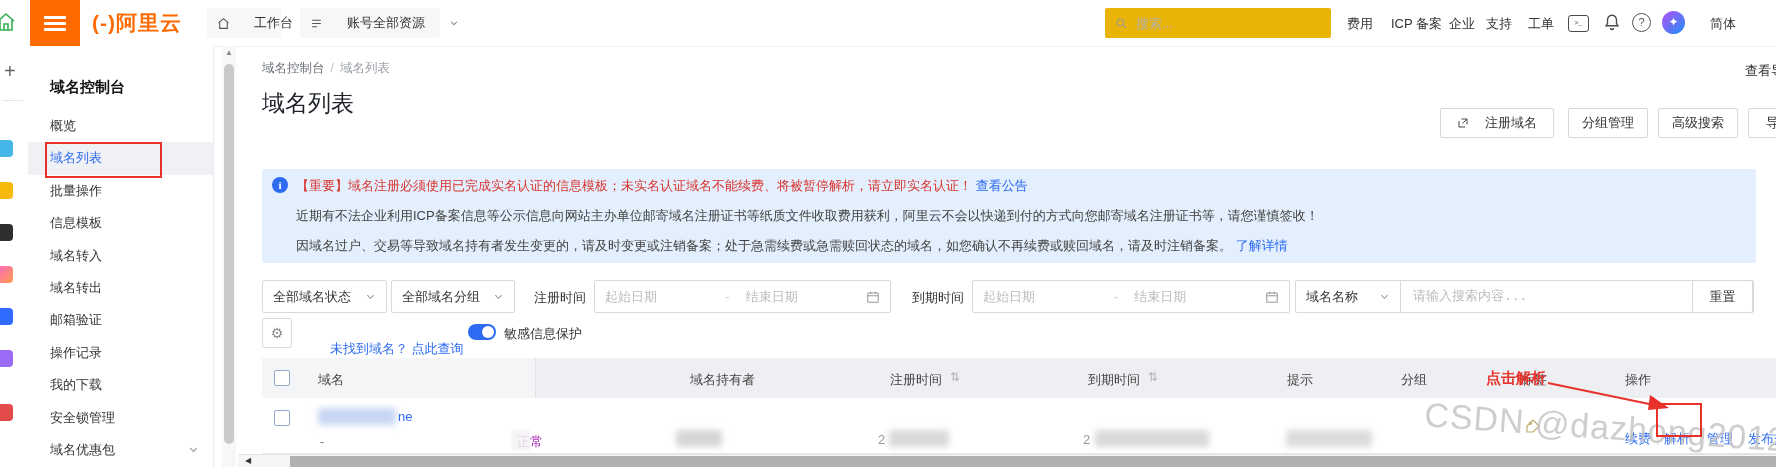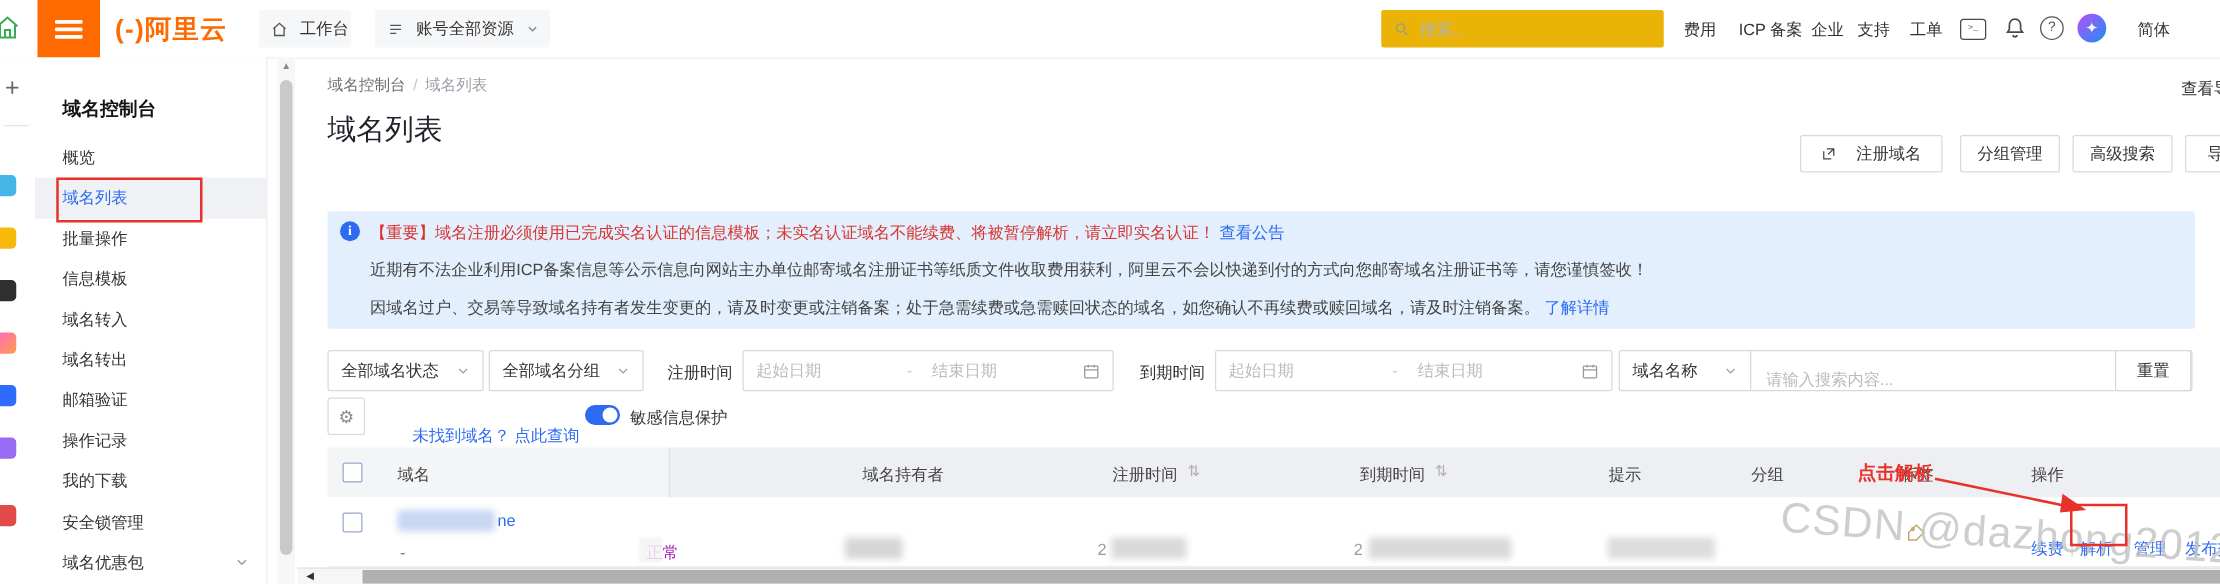--- a/index.html
+++ b/index.html
@@ -7,21 +7,21 @@
        font-family:"Liberation Sans",sans-serif;font-size:13px;color:#333}
   .ab{position:absolute}
   .lnk{color:#2d6bf2;cursor:pointer;text-decoration:none}
   .red{color:#d9342f}
   
   .topbar{left:0;top:0;width:1776px;height:46px;background:#fff;border-bottom:1px solid #f0f0f0}
   .hamburger{left:30px;top:0;width:50px;height:46px;background:#ff6a00}
   .hamburger i{position:absolute;left:14px;width:22px;height:3px;background:#fff;border-radius:1px}
   .logo{left:92px;top:9px;font-size:21px;font-weight:700;color:#ff6a00;letter-spacing:1px;white-space:nowrap}
   .tb-btn{top:8px;height:30px;background:#f6f7f9;border-radius:2px;display:flex;align-items:center;
-          gap:10px;padding:0 10px;box-sizing:border-box;color:#333;cursor:pointer;white-space:nowrap}
+          gap:24px;padding:0 10px;box-sizing:border-box;color:#333;cursor:pointer;white-space:nowrap}
   .tb-search{left:1105px;top:8px;width:226px;height:30px;background:#eab308;border-radius:2px;
              display:flex;align-items:center;gap:6px;padding:0 10px;box-sizing:border-box}
   .tb-search input{border:none;outline:none;background:transparent;font-size:13px;width:170px;
                    font-family:"Liberation Sans",sans-serif;color:#333}
   .tb-search input::placeholder{color:#b3b3b3}
   .tb-item{top:15px;color:#333;white-space:nowrap;cursor:pointer}
   .circle-q{left:1632px;top:13px;width:17px;height:17px;border:1.5px solid #555;border-radius:50%;
             font-size:11px;line-height:17px;text-align:center;color:#555;cursor:pointer}
   .avatar{left:1662px;top:11px;width:23px;height:23px;border-radius:50%;
           background:linear-gradient(135deg,#9a5cf6 20%,#3b82f6 80%);color:#fff;font-size:12px;
@@ -58,25 +58,25 @@
           font-size:11px;font-weight:700;text-align:center;line-height:16px;font-family:"Liberation Serif",serif}
   .noti-line{left:34px;white-space:nowrap}
   
   .dd{top:280px;height:33px;border:1px solid #d9d9d9;border-radius:2px;box-sizing:border-box;
       display:flex;align-items:center;justify-content:space-between;padding:0 10px;cursor:pointer;background:#fff}
   .flabel{top:289px;color:#333;white-space:nowrap}
   .daterange{top:280px;height:33px;border:1px solid #d9d9d9;border-radius:2px;box-sizing:border-box;
              display:flex;align-items:center;padding:0 10px;gap:8px;background:#fff}
   .ph{color:#bcbcbc;white-space:nowrap}
   .searchcombo{left:1295px;top:280px;width:459px;height:33px;border:1px solid #d9d9d9;border-radius:2px;
-               box-sizing:border-box;display:flex;align-items:flex-end;background:#fff}
+               box-sizing:border-box;display:flex;align-items:center;background:#fff}
   .combo-dd{width:105px;height:100%;border-right:1px solid #d9d9d9;display:flex;align-items:center;
             justify-content:space-between;padding:0 10px;box-sizing:border-box;cursor:pointer}
   .combo-input{flex:1;display:flex;align-items:center;padding:0 10px;gap:6px}
-  .combo-input input{border:none;outline:none;flex:1;font-size:13px;font-family:Liberation Sans, sans-serif;color:#0f172a;background:transparent}
+  .combo-input input{border:none;outline:none;flex:1;font-size:13px;font-family:Liberation Mono, monospace;color:#0f172a;background:transparent}
   .combo-input input::placeholder{color:#bcbcbc}
   .reset-btn{left:1692px;top:280px;width:61px;height:33px;background:#fff;border:1px solid #d9d9d9;border-radius:2px;
              box-sizing:border-box;text-align:center;line-height:31px;color:#333;cursor:pointer}
   .gear-btn{left:262px;top:318px;width:30px;height:30px;border:1px solid #dcdcdc;border-radius:2px;box-sizing:border-box;
             text-align:center;line-height:28px;color:#8a8a8a;font-size:14px;cursor:pointer;background:#fff}
   .notfound{left:330px;top:340px;white-space:nowrap}
   .toggle{left:468px;top:324px;width:28px;height:16px;border-radius:9px;background:#2d6bf2;cursor:pointer}
   .toggle i{position:absolute;right:2px;top:2px;width:12px;height:12px;border-radius:50%;background:#fff}
   .toggle-label{left:504px;top:325px;color:#333}
   

